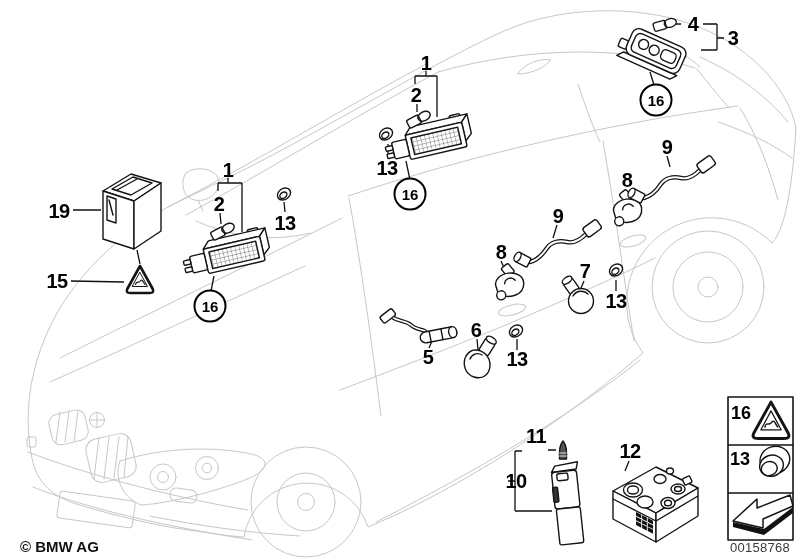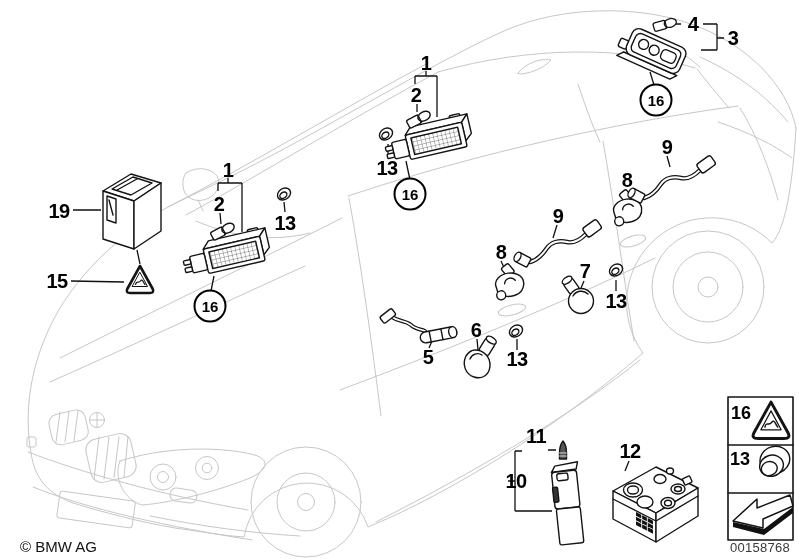--- a/index.html
+++ b/index.html
@@ -5,21 +5,21 @@
   html,body{margin:0;padding:0;background:#fff;}
   .stage{position:relative;width:799px;height:559px;background:#ffffff;overflow:hidden;
          font-family:"Liberation Sans",sans-serif;}
   .stage svg{position:absolute;left:0;top:0;}
   .callout{position:absolute;transform:translate(-50%,-50%);font-weight:bold;font-size:20px;
            color:#000;white-space:nowrap;letter-spacing:-0.5px;line-height:1;}
   .c16{position:absolute;transform:translate(-50%,-50%);width:29px;height:29px;
        border:2px solid #000;border-radius:50%;background:#fff;display:flex;
        align-items:center;justify-content:center;font-weight:bold;font-size:15px;color:#000;}
   .legendnum{position:absolute;transform:translate(-50%,-50%);font-weight:bold;font-size:18px;color:#000;}
-  .copyright{position:absolute;left:20px;top:538px;font-weight:normal;font-size:15px;color:#111;}
+  .copyright{position:absolute;left:20px;top:538px;font-weight:bold;font-size:15px;color:#111;}
   .partnum{position:absolute;left:727px;top:540px;width:66px;text-align:center;
            font-size:13px;color:#3a3a3a;letter-spacing:0.3px;}
 </style>
 </head>
 <body>
 
 <div class="stage">
 
 <svg width="799" height="559" viewBox="0 0 799 559">
   <defs>

